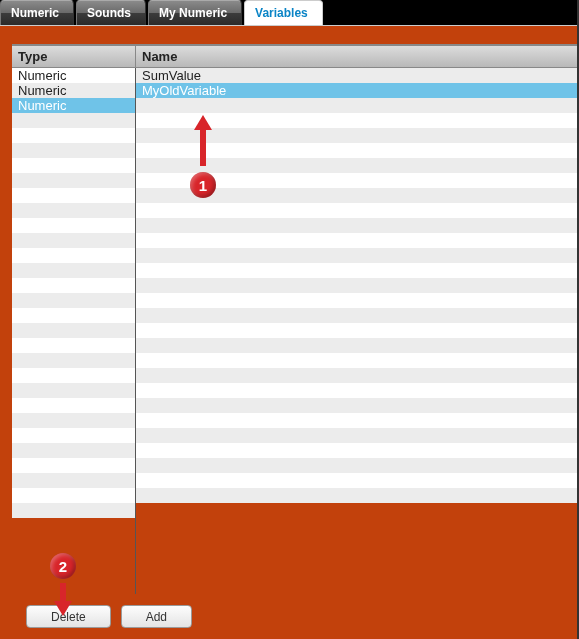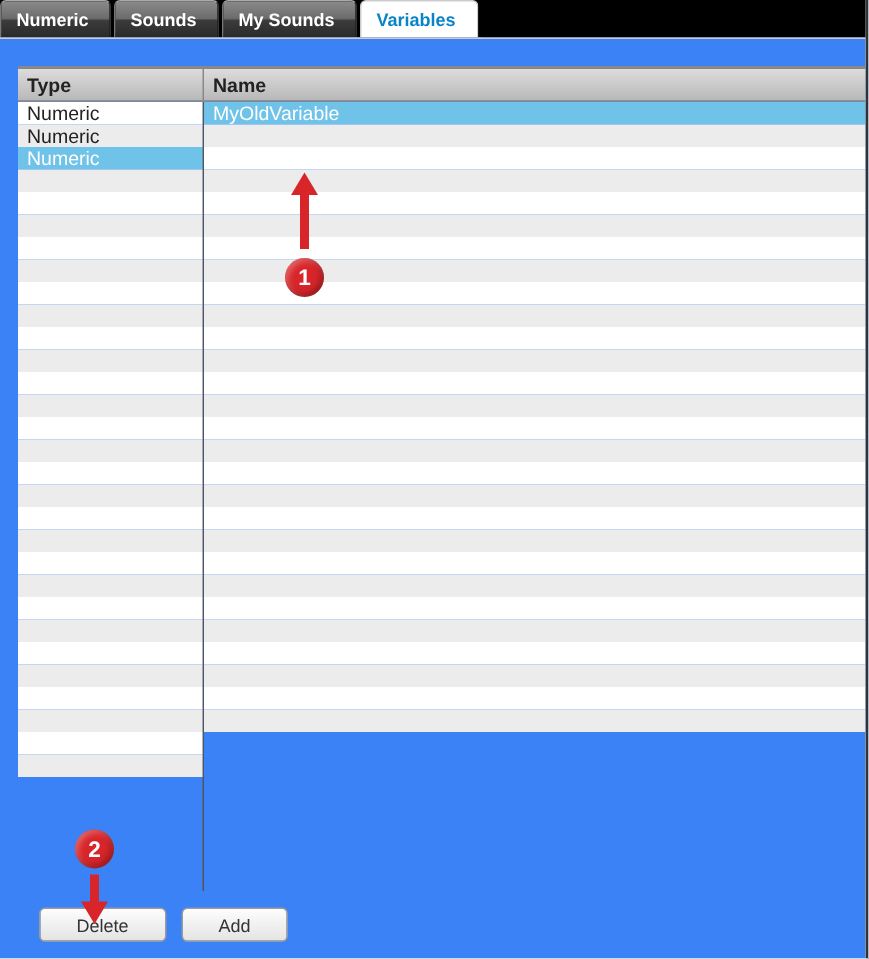--- a/index.html
+++ b/index.html
@@ -48,21 +48,21 @@
     border-top: 1px solid #ccc;
     border-left: 1px solid #ccc;
     border-right: 1px solid #ccc;
     text-shadow: none;
   }
   .tab-spacer { flex: 1; background: #000; }
   .contentarea {
     position: absolute;
     left: 0; right: 0;
     top: 25px; bottom: 0;
-    background: #3b82f6;
+    background: #c2410c;
     border-top: 1px solid #ccc;
   }
   .tablewrap {
     position: absolute;
     left: 12px; right: 0;
     top: 18px;
     bottom: 45px;
     border-top: 2px solid #888;
     border-right: none;
   }
@@ -183,21 +183,21 @@
   }
 </style>
 </head>
 <body>
 
 <div class="app">
 
   <div class="tabbar">
     <div class="tab">Numeric</div>
     <div class="tab">Sounds</div>
-    <div class="tab">My Sounds</div>
+    <div class="tab">My Numeric</div>
     <div class="tab active">Variables</div>
     <div class="tab-spacer"></div>
   </div>
 
   <div class="contentarea">
     <div class="tablewrap">
       <div class="thead">
         <div class="col-type">Type</div>
         <div class="col-name">Name</div>
       </div>
@@ -228,20 +228,21 @@
             <div class="row stripe-odd"></div>
             <div class="row stripe-even"></div>
             <div class="row stripe-odd"></div>
             <div class="row stripe-even"></div>
             <div class="row stripe-odd"></div>
             <div class="row stripe-even"></div>
             <div class="row stripe-odd"></div>
             <div class="row stripe-even"></div>
           </div>
         <div class="tbody-right" id="tbody-right">
+            <div class="row stripe-even">SumValue</div>
             <div class="row stripe-odd selected">MyOldVariable</div>
             <div class="row stripe-even"></div>
             <div class="row stripe-odd"></div>
             <div class="row stripe-even"></div>
             <div class="row stripe-odd"></div>
             <div class="row stripe-even"></div>
             <div class="row stripe-odd"></div>
             <div class="row stripe-even"></div>
             <div class="row stripe-odd"></div>
             <div class="row stripe-even"></div>

